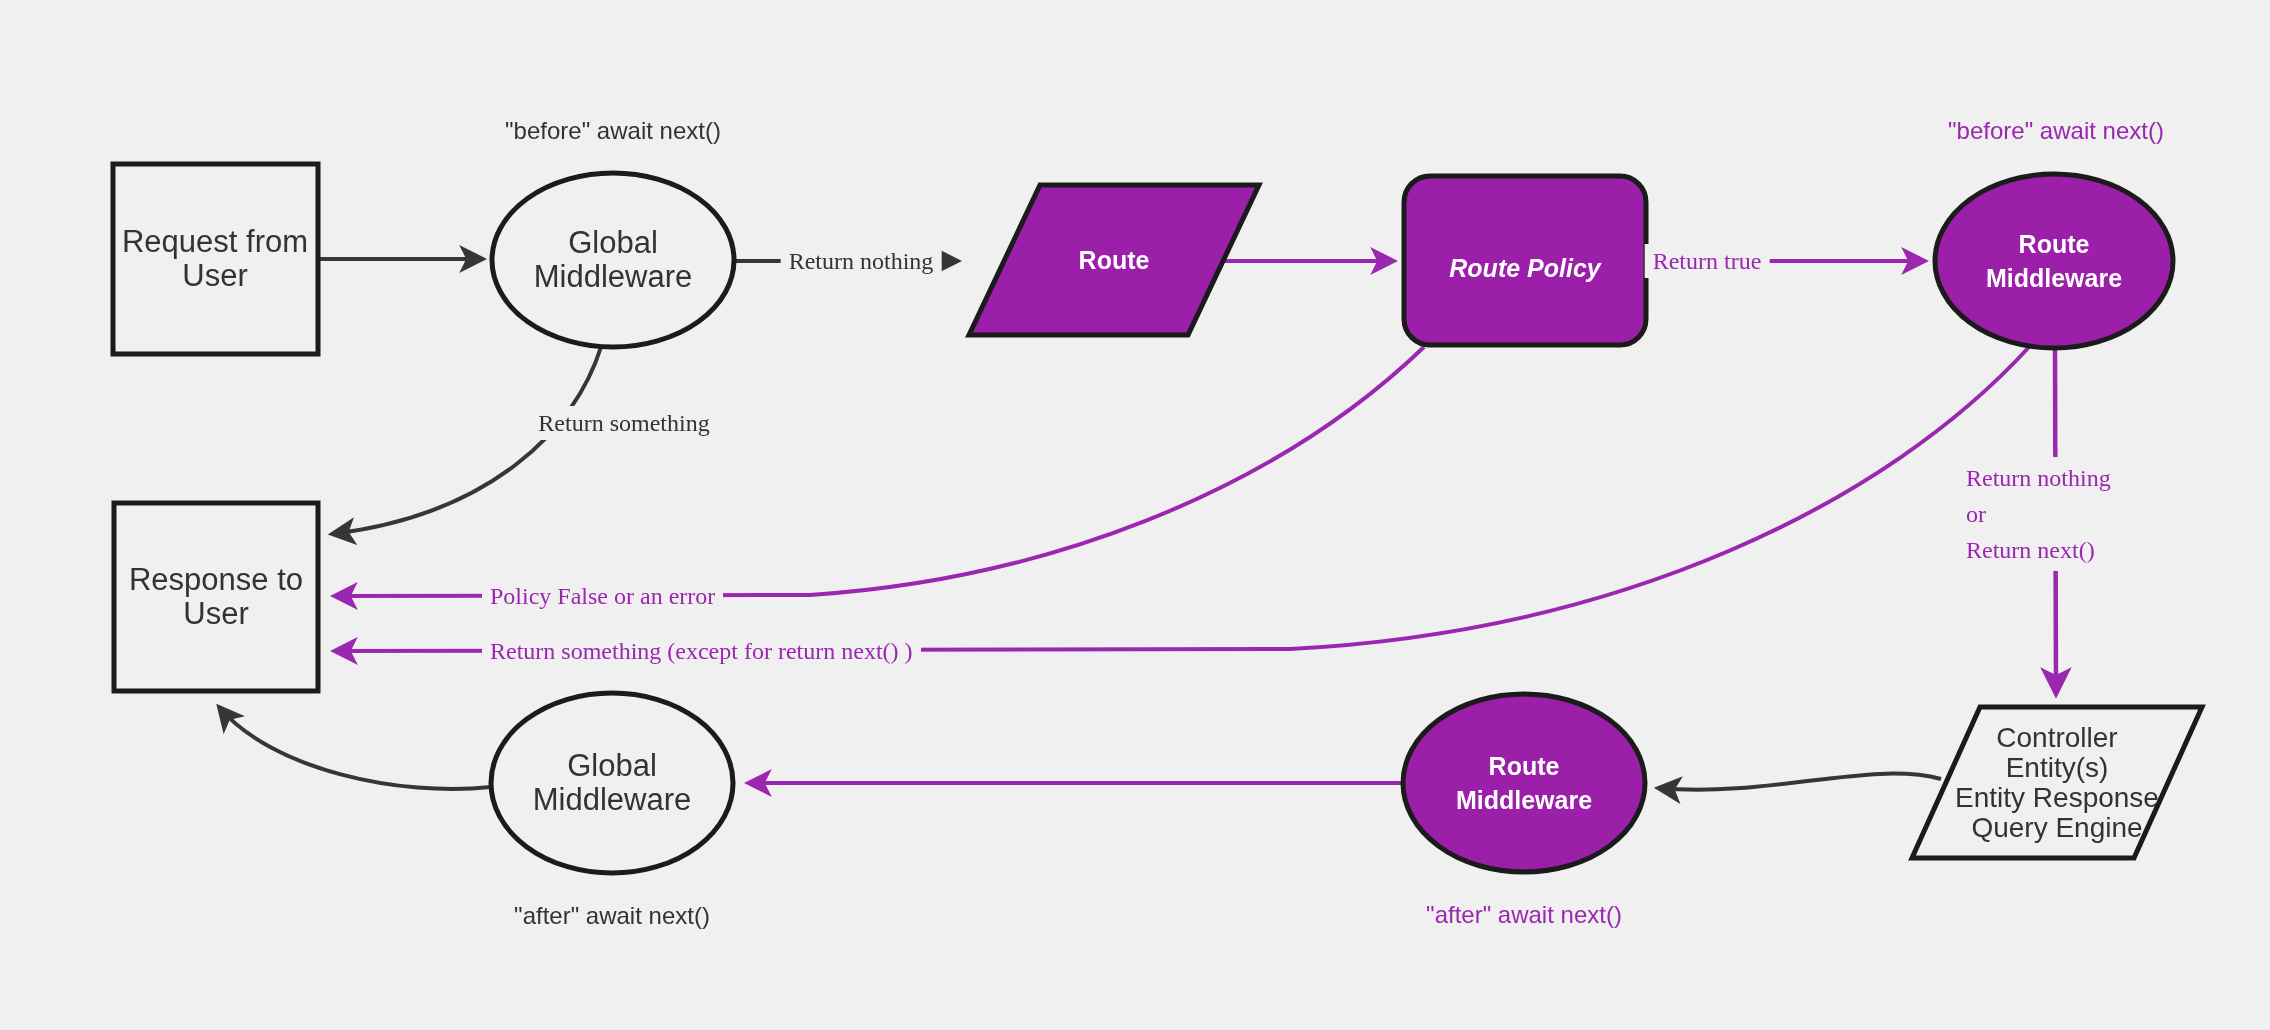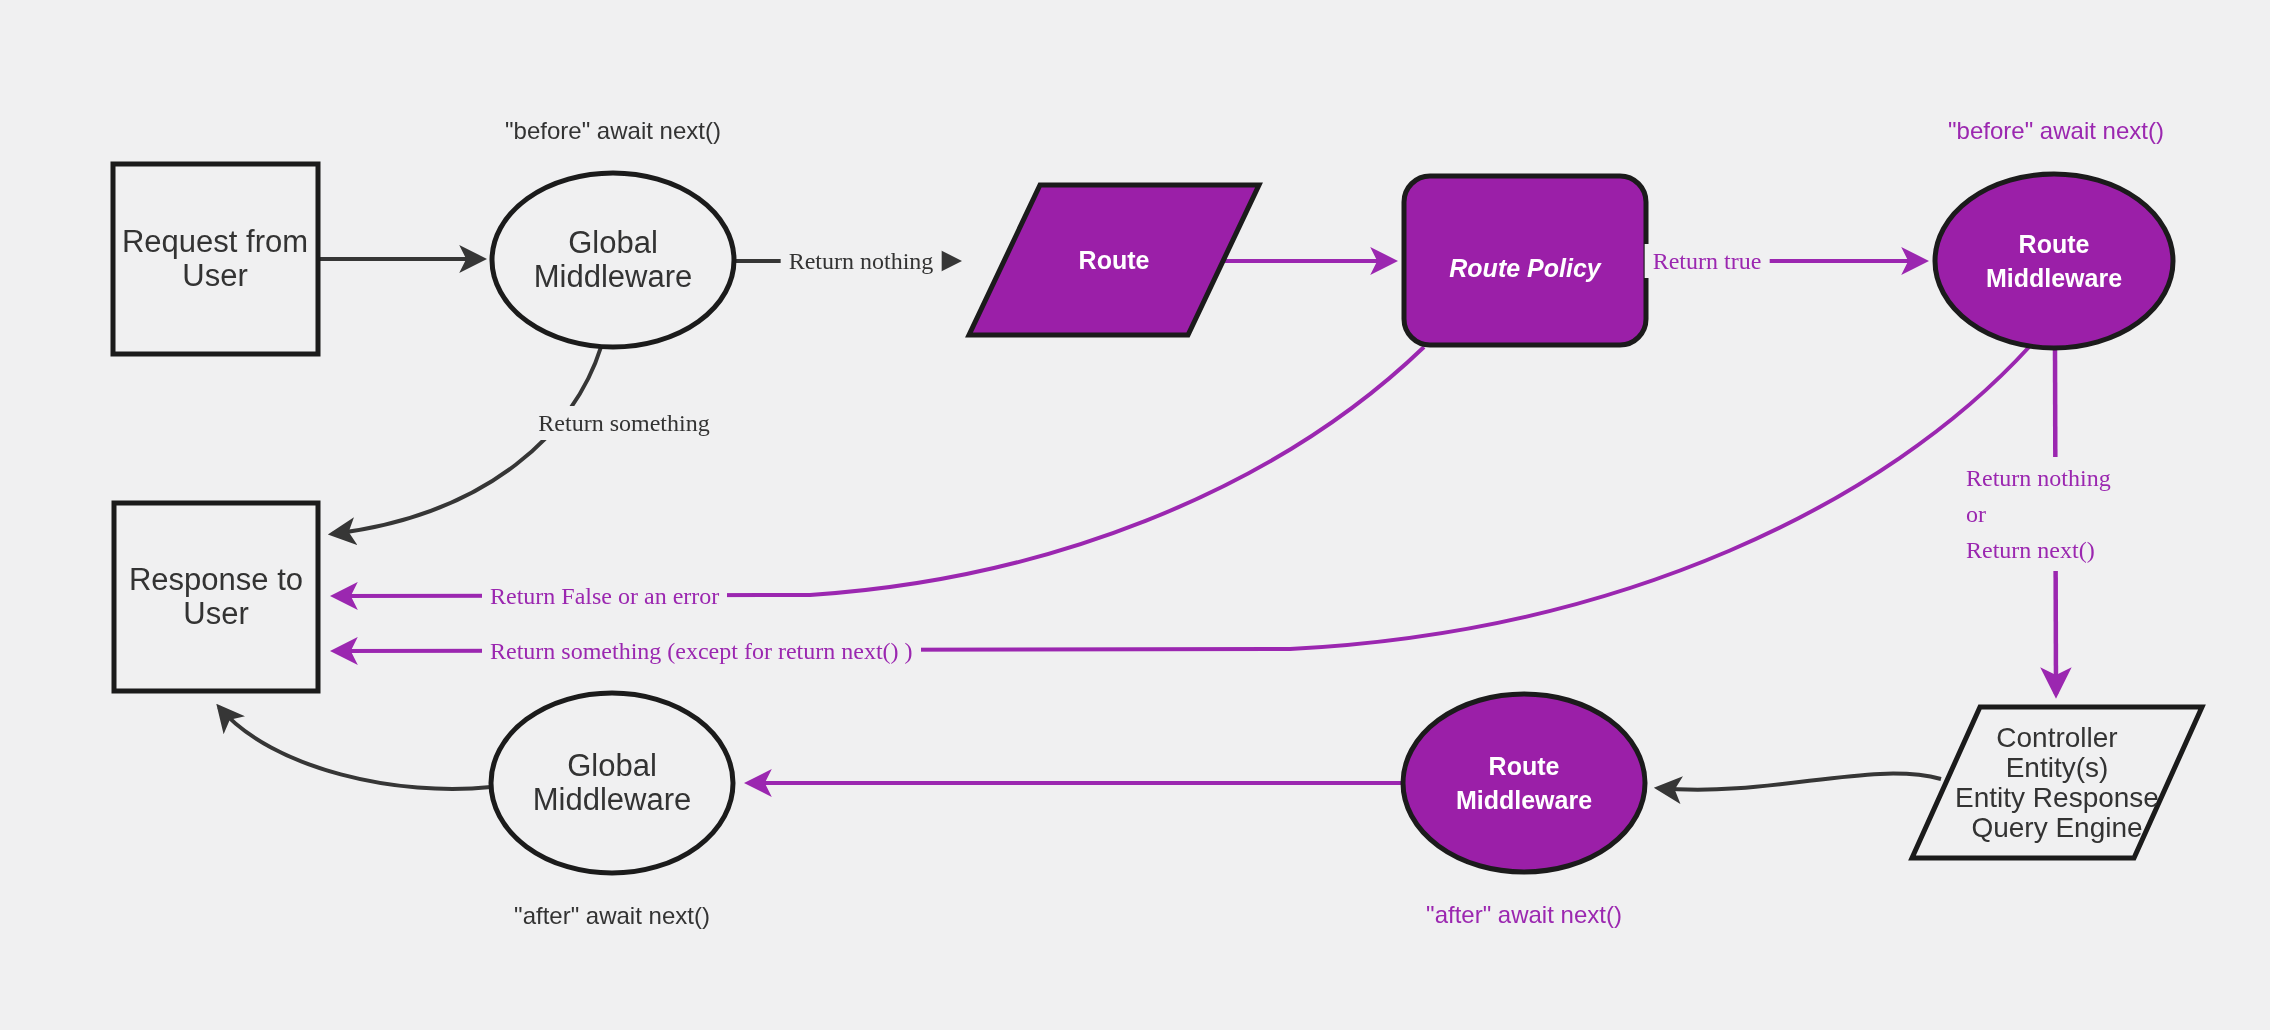--- a/index.html
+++ b/index.html
@@ -90,21 +90,21 @@
   <div class="node-label white multiline" style="left:1524px;top:783px;">
     <div>Route</div>
     <div>Middleware</div>
   </div>
 
   <div class="lbl center dark" style="left:613px;top:131px;">"before" await next()</div>
   <div class="lbl center bg dark" style="left:861px;top:261px;">Return nothing</div>
   <div class="lbl center bg purple" style="left:1707px;top:261px;">Return true</div>
   <div class="lbl center purple" style="left:2056px;top:131px;">"before" await next()</div>
   <div class="lbl center bg dark" style="left:624px;top:423px;">Return something</div>
-  <div class="lbl vcenter bg purple" style="left:482px;top:596px;">Return False or an error</div>
+  <div class="lbl vcenter bg purple" style="left:482px;top:596px;">Policy False or an error</div>
   <div class="lbl vcenter bg purple" style="left:482px;top:651px;text-align:center;">Return something (except for return next() )</div>
   <div class="lbl vcenter bg purple multiline" style="left:1958px;top:514px;line-height:36px;">
     <div>Return nothing</div>
     <div>or</div>
     <div>Return next()</div>
   </div>
   <div class="lbl center purple" style="left:1524px;top:915px;">"after" await next()</div>
   <div class="lbl center dark" style="left:612px;top:916px;">"after" await next()</div>
 
 </div>

